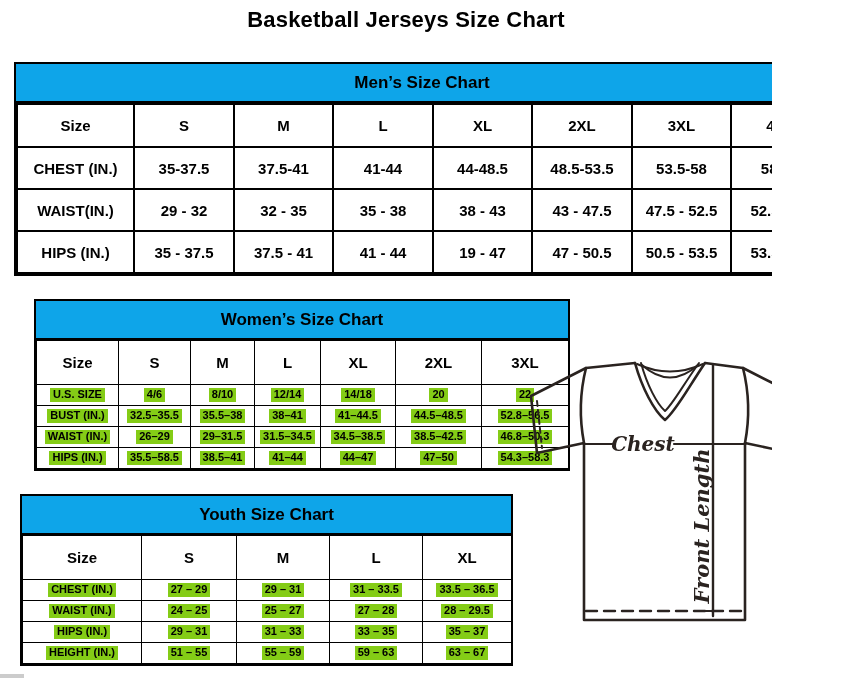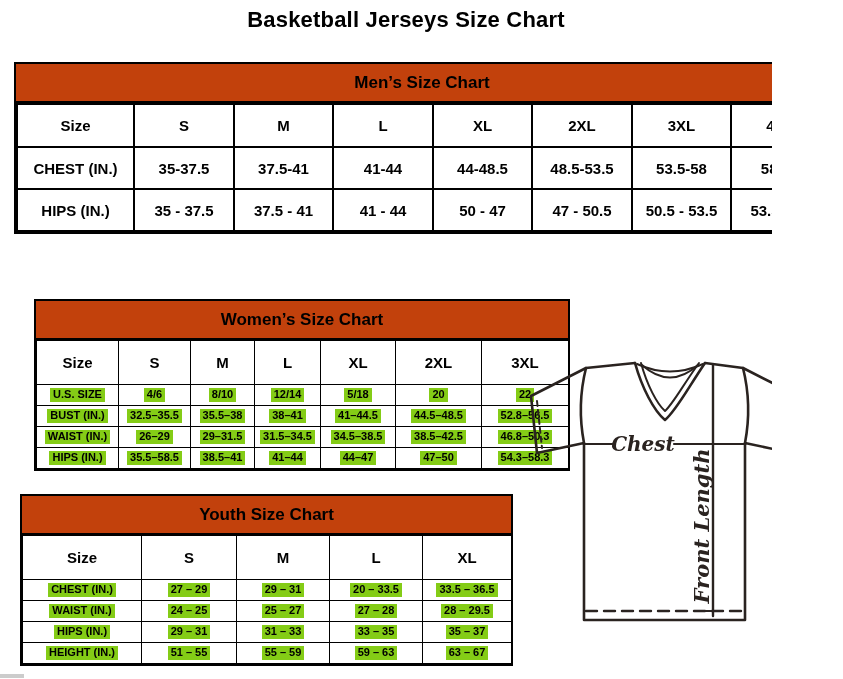--- a/index.html
+++ b/index.html
@@ -20,21 +20,21 @@
     font-size: 22px;
     font-weight: bold;
     letter-spacing: 0.2px;
   }
   .size-table-wrap {
     position: absolute;
     border: 2px solid #000;
     background: #fff;
   }
   .section-header {
-    background: #c2410c;
+    background: #0ea5e9;
     border-bottom: 2px solid #000;
     text-align: center;
     font-weight: bold;
     font-size: 17px;
     display: flex;
     align-items: center;
     justify-content: center;
   }
   table.size-table {
     border-collapse: collapse;
@@ -115,25 +115,35 @@
             <td>CHEST (IN.)</td>
             <td>35-37.5</td>
             <td>37.5-41</td>
             <td>41-44</td>
             <td>44-48.5</td>
             <td>48.5-53.5</td>
             <td>53.5-58</td>
             <td>58-63</td>
           </tr>
           <tr>
+            <td>WAIST(IN.)</td>
+            <td>29 - 32</td>
+            <td>32 - 35</td>
+            <td>35 - 38</td>
+            <td>38 - 43</td>
+            <td>43 - 47.5</td>
+            <td>47.5 - 52.5</td>
+            <td>52.5 - 57</td>
+          </tr>
+          <tr>
             <td>HIPS (IN.)</td>
             <td>35 - 37.5</td>
             <td>37.5 - 41</td>
             <td>41 - 44</td>
-            <td>50 - 47</td>
+            <td>19 - 47</td>
             <td>47 - 50.5</td>
             <td>50.5 - 53.5</td>
             <td>53.5 - 57</td>
           </tr>
         </tbody>
       </table>
   </div>
 
   <div id="womens" class="size-table-wrap" style="left:14px; top:299px; width:536px;margin-left:20px;">
     <div class="section-header">Women’s Size Chart</div>
@@ -157,21 +167,21 @@
             <th>2XL</th>
             <th>3XL</th>
           </tr>
         </thead>
         <tbody>
           <tr>
             <td><span class="hl">U.S. SIZE</span></td>
             <td><span class="hl">4/6</span></td>
             <td><span class="hl">8/10</span></td>
             <td><span class="hl">12/14</span></td>
-            <td><span class="hl">5/18</span></td>
+            <td><span class="hl">14/18</span></td>
             <td><span class="hl">20</span></td>
             <td><span class="hl">22</span></td>
           </tr>
           <tr>
             <td><span class="hl">BUST (IN.)</span></td>
             <td><span class="hl">32.5–35.5</span></td>
             <td><span class="hl">35.5–38</span></td>
             <td><span class="hl">38–41</span></td>
             <td><span class="hl">41–44.5</span></td>
             <td><span class="hl">44.5–48.5</span></td>
@@ -216,21 +226,21 @@
             <th>M</th>
             <th>L</th>
             <th>XL</th>
           </tr>
         </thead>
         <tbody>
           <tr>
             <td><span class="hl">CHEST (IN.)</span></td>
             <td><span class="hl">27 – 29</span></td>
             <td><span class="hl">29 – 31</span></td>
-            <td><span class="hl">20 – 33.5</span></td>
+            <td><span class="hl">31 – 33.5</span></td>
             <td><span class="hl">33.5 – 36.5</span></td>
           </tr>
           <tr>
             <td><span class="hl">WAIST (IN.)</span></td>
             <td><span class="hl">24 – 25</span></td>
             <td><span class="hl">25 – 27</span></td>
             <td><span class="hl">27 – 28</span></td>
             <td><span class="hl">28 – 29.5</span></td>
           </tr>
           <tr>

